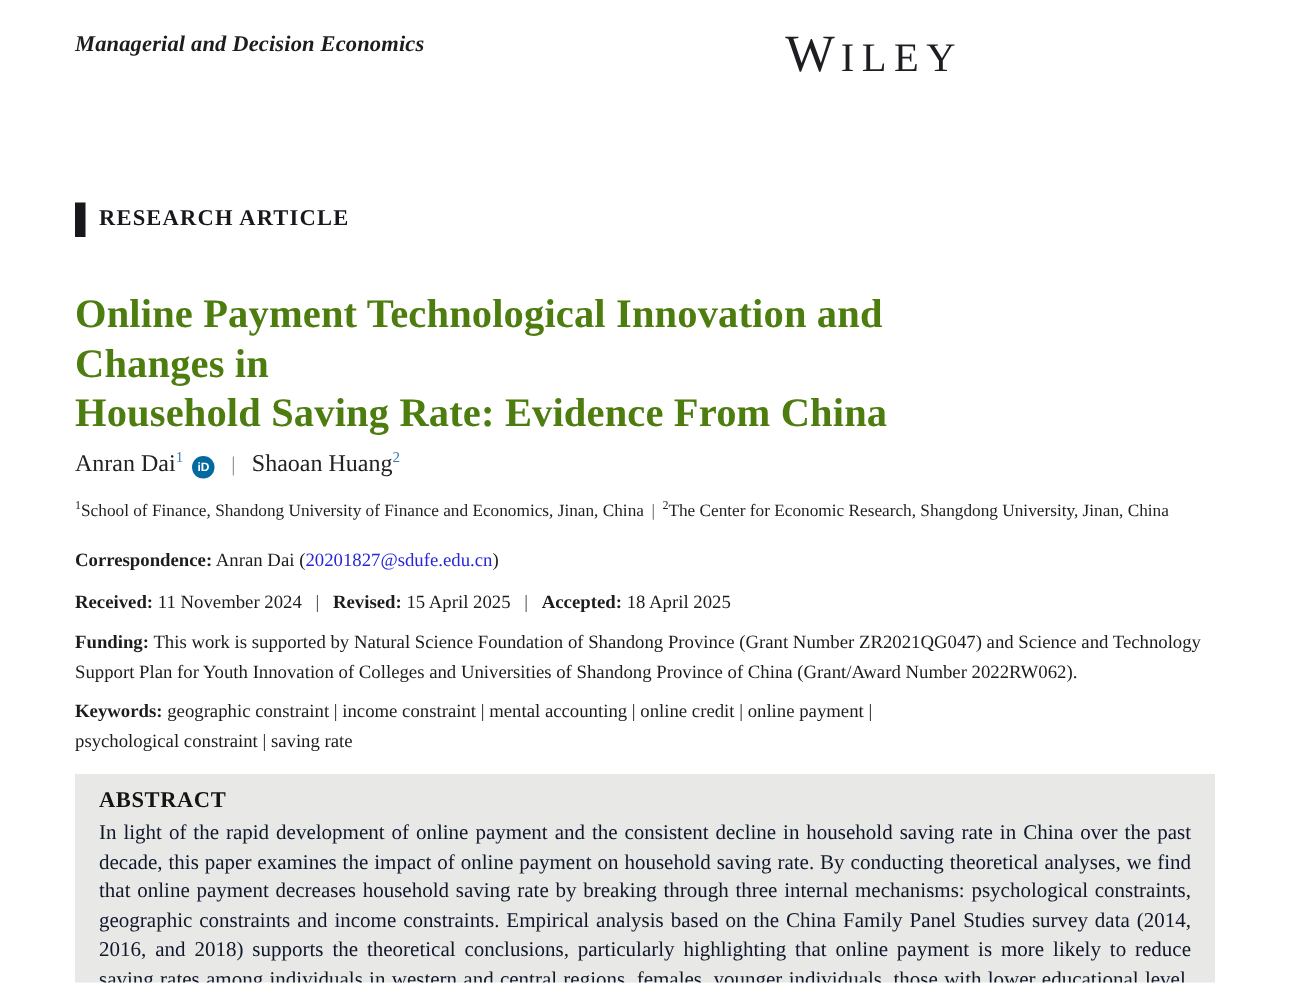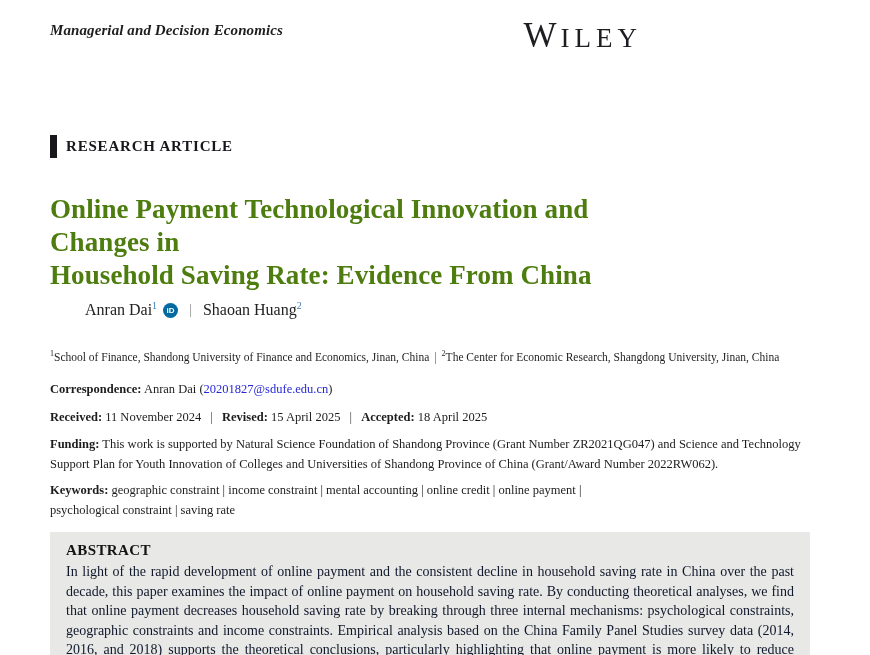--- a/index.html
+++ b/index.html
@@ -23,32 +23,32 @@
   
   .article-type { display: flex; align-items: center; margin-top: 82px; }
   .type-bar { width: 7px; height: 23px; background: #17171c; margin-right: 9px; }
   .type-label { font-size: 15px; font-weight: 700; letter-spacing: 0.8px; color: #17171c; }
 
   
   .title { margin: 35px 0 0 0; font-size: 27px; font-weight: 700; color: #4d7c0f; line-height: 33px; letter-spacing: 0.1px; }
   .title-line { display: block; }
 
   
-  .authors { margin-top: 9px; font-size: 16px; color: #222; display: flex; align-items: center; margin-left: 35px; }
+  .authors { margin-top: 9px; font-size: 16px; color: #222; display: flex; align-items: flex-end; }
   .author-sup { font-size: 10px; color: #3d7bb5; vertical-align: super; line-height: 0; }
   .orcid {
     display: inline-flex; align-items: center; justify-content: center;
     width: 15px; height: 15px; border-radius: 50%;
     background: #0369a1; color: #ffffff; font-size: 8px; font-weight: 700;
     font-family: "Liberation Sans", sans-serif; margin-left: 6px;
   }
   .author-divider { color: #8a8a8a; margin: 0 11px; font-size: 14px; }
 
   
-  .affiliations { margin-top: 32px; font-size: 11.5px; color: #1f1f1f; white-space: nowrap; }
+  .affiliations { margin-top: 16px; font-size: 11.5px; color: #1f1f1f; white-space: nowrap; }
   .affil-sup { font-size: 8px; vertical-align: super; line-height: 0; }
   .affil-divider { color: #555; margin: 0 5px; }
 
   
   .meta-line { font-size: 12.5px; color: #1c1c1c; line-height: 19.5px; }
   .m-corr { margin-top: 17px; }
   .m-dates { margin-top: 8px; font-family: Liberation Serif, serif; }
   .m-funding { margin-top: 8px; width: 760px; }
   .m-keywords { margin-top: 7px; }
   .lbl { font-weight: 700; }

